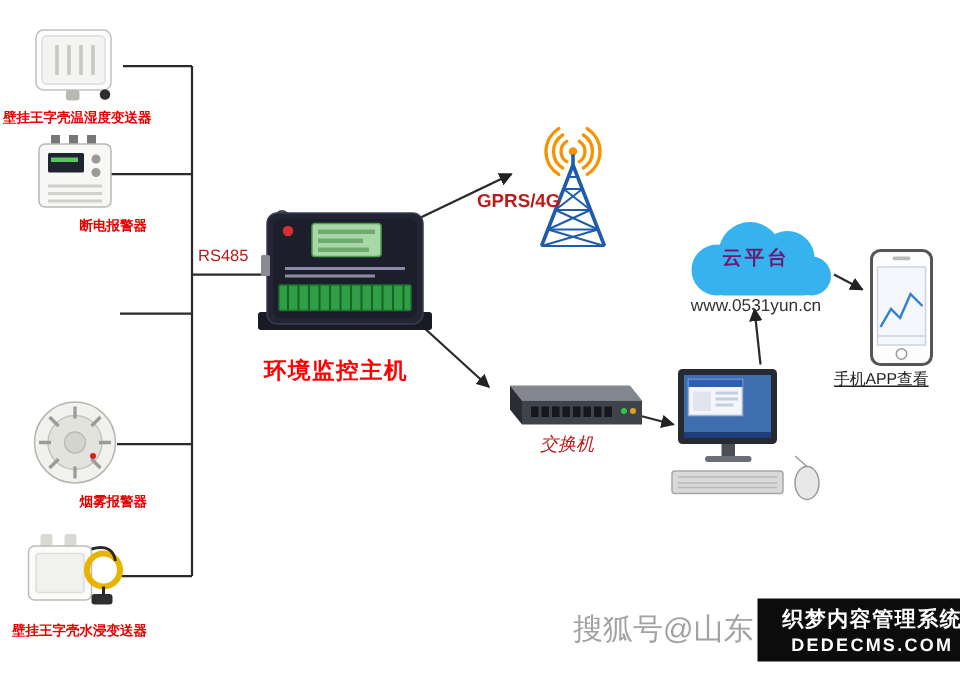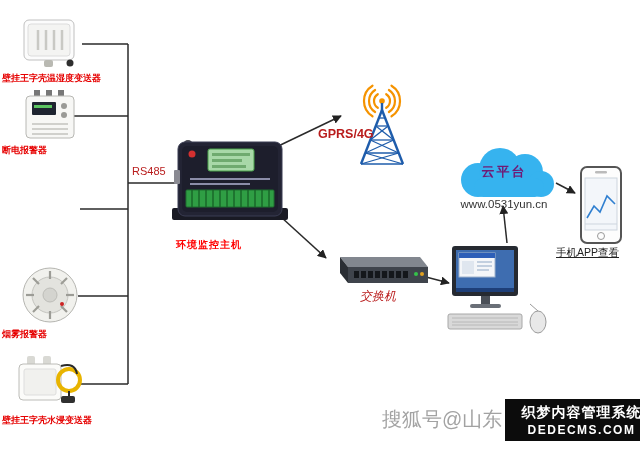--- a/index.html
+++ b/index.html
@@ -1,23 +1,23 @@
 <!DOCTYPE html>
 <html><head>
 <meta charset="utf-8">
 <style>
   * { margin:0; padding:0; box-sizing:border-box; }
   html,body { background:#ffffff; font-family:"Liberation Sans", sans-serif; }
   #canvas { position:relative; width:640px; height:449px; background:#fff; overflow:hidden; }
   .wires { position:absolute; left:0; top:0; z-index:0; }
   .node { position:absolute; z-index:2; }
-  .sensor { position:absolute; width:96px; text-align:left; z-index:2; }
+  .sensor { position:absolute; width:96px; text-align:right; z-index:2; }
   .sensor-art { display:flex; justify-content:center; }
   .sensor-label { color:#e60000; font-size:9px; font-weight:bold; white-space:nowrap; margin-top:2px; }
-  .host-label { position:absolute; color:#ff0000; font-size:10px; font-weight:bold; letter-spacing:1px; z-index:2; white-space:nowrap; }
+  .host-label { position:absolute; color:#ff0000; font-size:15px; font-weight:bold; letter-spacing:1px; z-index:2; white-space:nowrap; }
   .plain-label { position:absolute; color:#b91c1c; z-index:2; white-space:nowrap; }
   .gprs-label { font-size:12.5px; font-weight:600; }
   .rs485-label { font-size:11px; }
   .switch-label { font-size:12px; width:100px; text-align:center;font-style:italic; }
   .url-label { font-size:11.5px; width:112px; text-align:center; color:#333; }
   .phone-label { font-size:10.5px; color:#222;text-decoration:underline; }
   .cloud-wrap { position:absolute; z-index:2; }
   .cloud-text { position:absolute; left:0; right:0; top:21px; text-align:center; color:#701a75; font-size:13px; font-weight:bold; letter-spacing:2px; }
   .wm-sohu { position:absolute; color:#9b9b9b; font-size:20px; z-index:3; opacity:.92; white-space:nowrap; }
   .wm-cms { position:absolute; background:#0c0c0c; color:#fff; text-align:center; font-weight:bold; z-index:3; padding-top:4px; }

